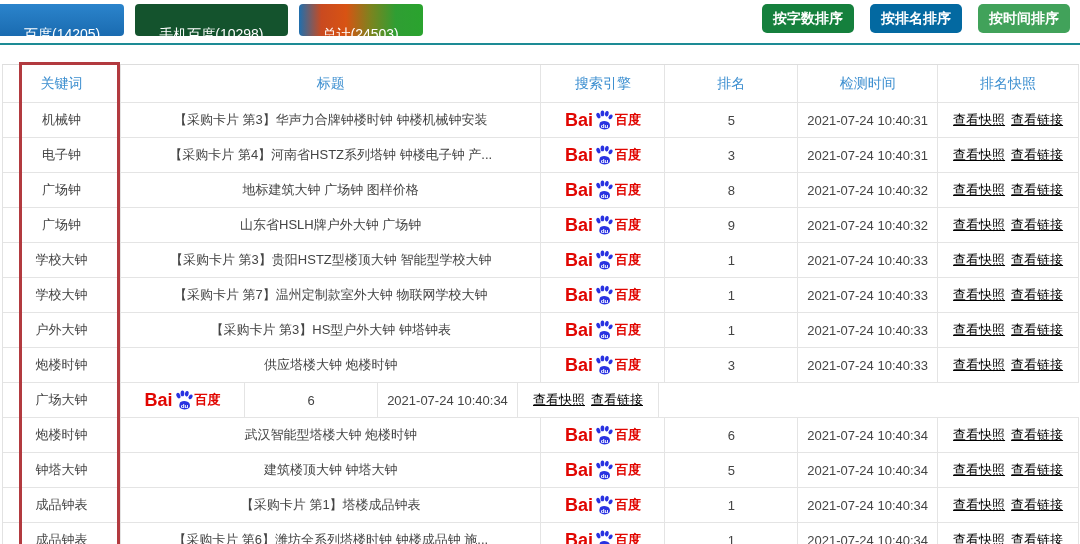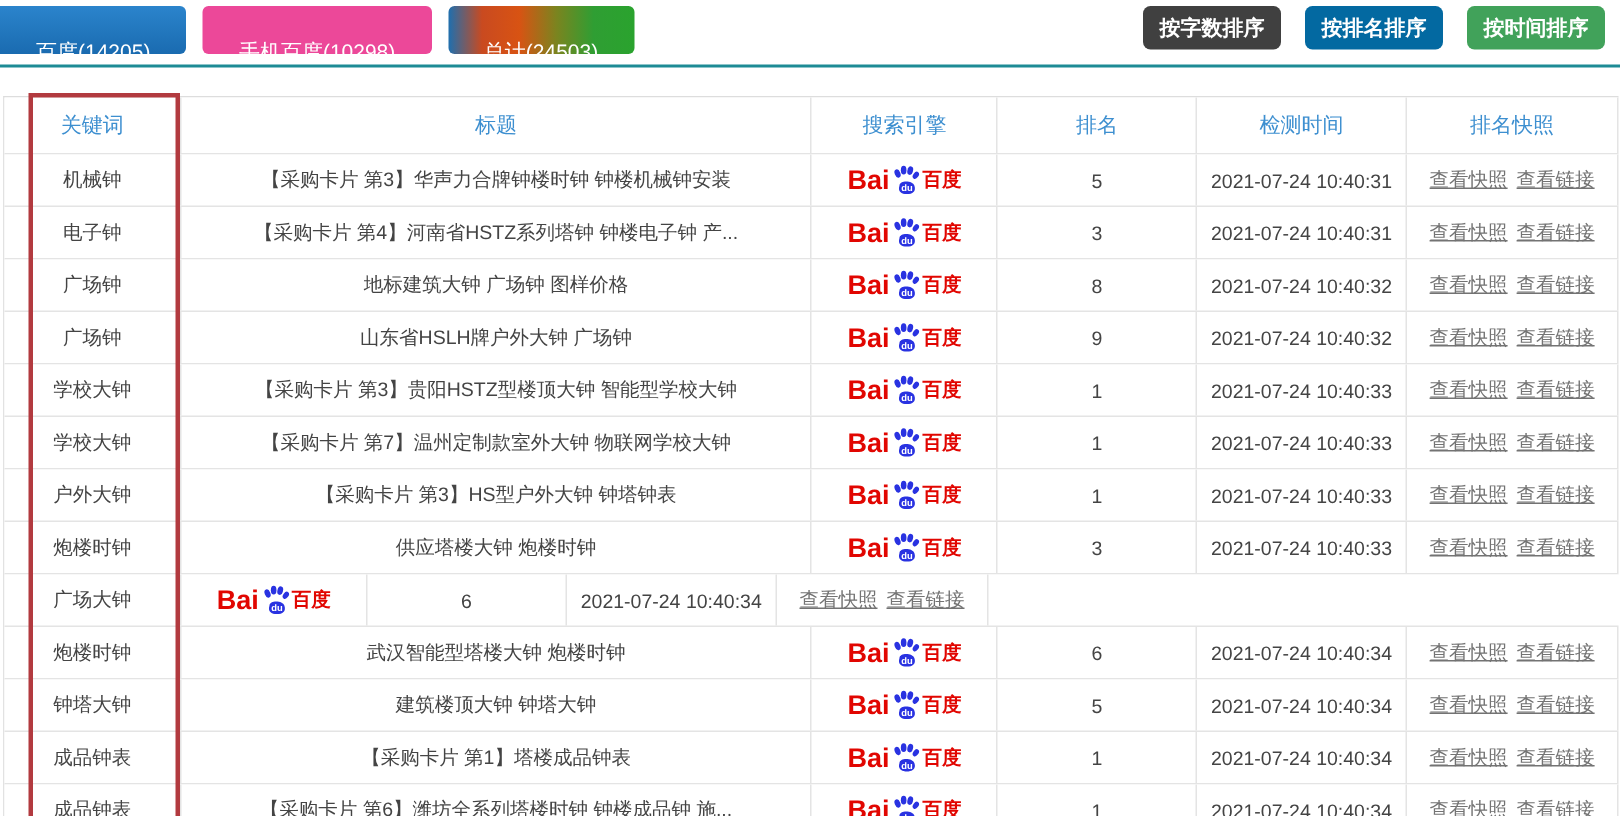--- a/index.html
+++ b/index.html
@@ -4,28 +4,28 @@
 <style>
   * { box-sizing: border-box; }
   body { margin: 0; font-family: "Liberation Sans", sans-serif; background: #fff; }
   .page { position: relative; width: 1080px; height: 544px; background: #fff; overflow: hidden; }
 
   
   .tabs { position: absolute; left: 0; top: 4px; display: flex; gap: 11px; }
   .tab { height: 29px; line-height: 29px; padding: 16px 24px; border-radius: 4px;
          color: #fff; font-size: 14px; text-align: center; cursor: pointer; white-space: nowrap; }
   .tab-baidu  { background: linear-gradient(180deg,#2b84cc,#1a6bb0); border-radius: 0 4px 4px 0; }
-  .tab-mobile { background: #ec4899; }
+  .tab-mobile { background: #14532d; }
   .tab-total  { background: linear-gradient(90deg,#1f6fae 0%, #c94a20 18%, #d85313 38%, #7b841f 58%, #2f9e33 78%, #2aa32e 100%); }
 
   
   .sorts { position: absolute; right: 10px; top: 4px; display: flex; gap: 16px; }
   .sort-btn { height: 29px; line-height: 29px; padding: 0 11px; border-radius: 5px;
               color: #fff; font-size: 14px; font-weight: bold; cursor: pointer; white-space: nowrap; }
-  .sort-words { background: #404040; }
+  .sort-words { background: #15803d; }
   .sort-rank  { background: #0369a1; }
   .sort-time  { background: #41a25a; }
 
   .divider { position: absolute; top: 43px; left: 0; width: 1080px; height: 2px; background: #1d8b95; }
 
   
   .table { position: absolute; top: 64px; left: 2px; width: 1077px;
            border-top: 1px solid #ddd; border-left: 1px solid #e2e2e2; font-size: 13px; color: #444; }
   .tr { display: flex; height: 35px; border-bottom: 1px solid #e4e4e4; background: #fff; }
   .tr-header { height: 38px; }
@@ -39,21 +39,21 @@
   .c6 { width: 141px; }
   .tr-header .td { color: #3d8fd0; font-size: 14px; font-family: Liberation Serif, serif; }
 
   
   .engine-logo { display: flex; align-items: center; gap: 1px; }
   .logo-bai { color: #e10601; font-weight: bold; font-size: 18px; letter-spacing: 0; }
   .logo-cn  { color: #e10601; font-weight: bold; font-size: 13px; }
   .paw { width: 20px; height: 20px; display: block; }
 
   
-  .link { color: #737373; text-decoration: underline; margin: 0 3px; cursor: pointer; white-space: nowrap; }
+  .link { color: #000000; text-decoration: underline; margin: 0 3px; cursor: pointer; white-space: nowrap; }
 
   
   .red-box { position: absolute; left: 19px; top: 62px; width: 101px; height: 496px;
              border: 3px solid #b23a3f; pointer-events: none; }
 </style>
 </head>
 <body>
 
 <div class="page">
 

